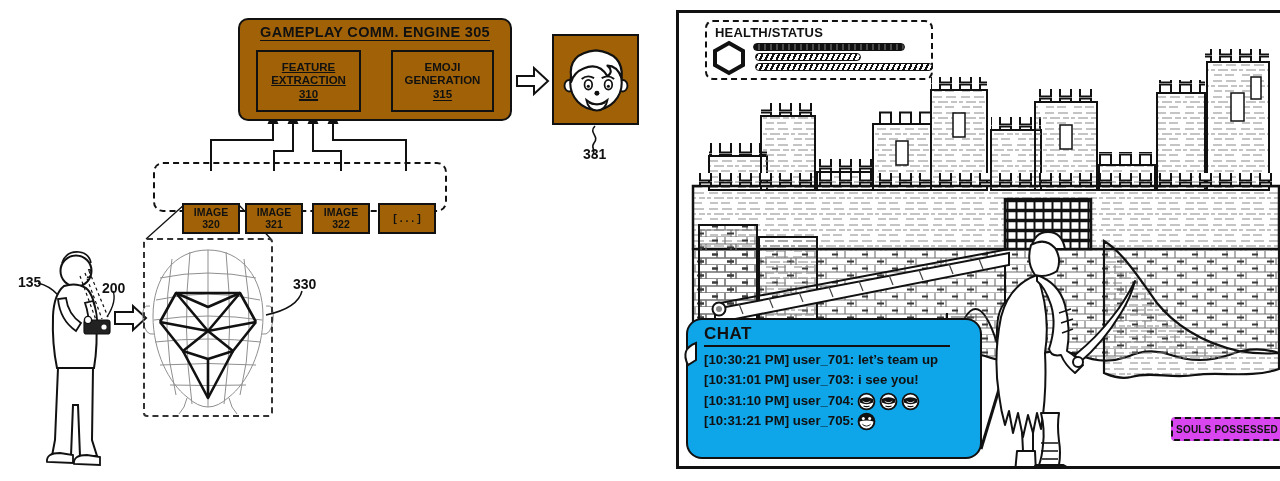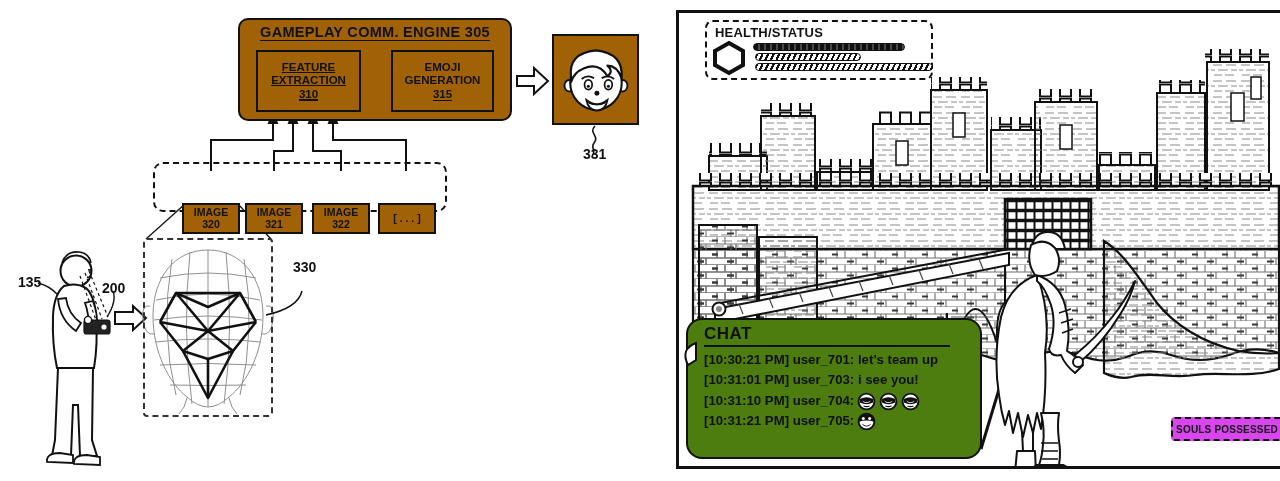--- a/index.html
+++ b/index.html
@@ -27,21 +27,21 @@
   #game-frame{left:660px;top:10px;width:616px;height:459px;border:3px solid #111;background:#fff;
               position:absolute;box-sizing:border-box;overflow:hidden;margin-left:16px;}
   #castle-svg{position:absolute;left:0;top:0;}
   #health-box{position:absolute;left:26px;top:7px;width:228px;height:60px;border:2.5px dashed #111;
               border-radius:8px;box-sizing:border-box;background:rgba(255,255,255,.9);z-index:2;}
   #health-title{position:absolute;left:8px;top:3px;font-size:13px;font-weight:700;letter-spacing:.2px;}
   .hbar{position:absolute;height:8px;border:1.5px solid #111;border-radius:5px;box-sizing:border-box;}
   .hbar.solid{background:repeating-linear-gradient(90deg,#111 0 4px,#4a4a4a 4px 6px);}
   .hbar.hatch{background:repeating-linear-gradient(115deg,#111 0 2px,#fff 2px 5px);}
   #chat-bubble{position:absolute;left:7px;top:305px;width:296px;height:141px;border:2.5px solid #111;
-               border-radius:16px;background:#4d7c0f;box-sizing:border-box;z-index:3;padding:4px 30px 0 16px;}
+               border-radius:16px;background:#0ea5e9;box-sizing:border-box;z-index:3;padding:4px 30px 0 16px;}
   #chat-title{font-size:17px;font-weight:700;letter-spacing:.5px;}
   #chat-rule{height:2px;background:#111;margin:1px 0 3px 0;}
   .chat-row{font-size:13.2px;font-weight:700;line-height:20.4px;white-space:nowrap;display:flex;align-items:center;}
   .em{width:19px;height:19px;margin-left:3px;flex:0 0 auto;}
   #souls-box{position:absolute;left:492px;top:404px;width:112px;height:24px;border:2px dashed #111;
              border-radius:4px;box-sizing:border-box;background:#d946ef;z-index:2;
              display:flex;align-items:center;justify-content:center;font-size:10px;font-weight:700;letter-spacing:.2px;}
   #bubble-tail{position:absolute;left:-8px;top:20px;z-index:4;}
 </style>
 </head>
@@ -191,21 +191,21 @@
       <circle cx="45" cy="60" r="2.6" fill="#111"></circle>
       <path d="M34 67 Q45 76 56 67 Q54 78 45 78 Q36 78 34 67 Z" fill="#fff" stroke="#111" stroke-width="2"></path>
       <path d="M36.5 70 Q45 74 53.5 70" stroke="#111" stroke-width="1.2" fill="none"></path>
     </svg>
   </div>
 
   <div id="mesh-box"></div>
 
   <span class="ref-label" style="left:18px;top:274px">135</span>
   <span class="ref-label" style="left:102px;top:280px">200</span>
-  <span class="ref-label" style="left:293px;top:259px">330</span>
+  <span class="ref-label" style="left:293px;top:276px">330</span>
   <span class="ref-label" style="left:583px;top:146px">331</span>
 
   <div id="game-frame">
 
     <svg id="castle-svg" width="610" height="453" viewBox="0 0 610 453">
       <defs>
         <pattern id="stone" width="28" height="16" patternUnits="userSpaceOnUse">
           <path d="M2 4h9M15 4h10M7 9h10M20 9h6M0 9h4M3 14h8M14 14h9" stroke="#8a8a8a" stroke-width="1.1" fill="none"></path>
         </pattern>
         <pattern id="bricks" width="30" height="14" patternUnits="userSpaceOnUse">

